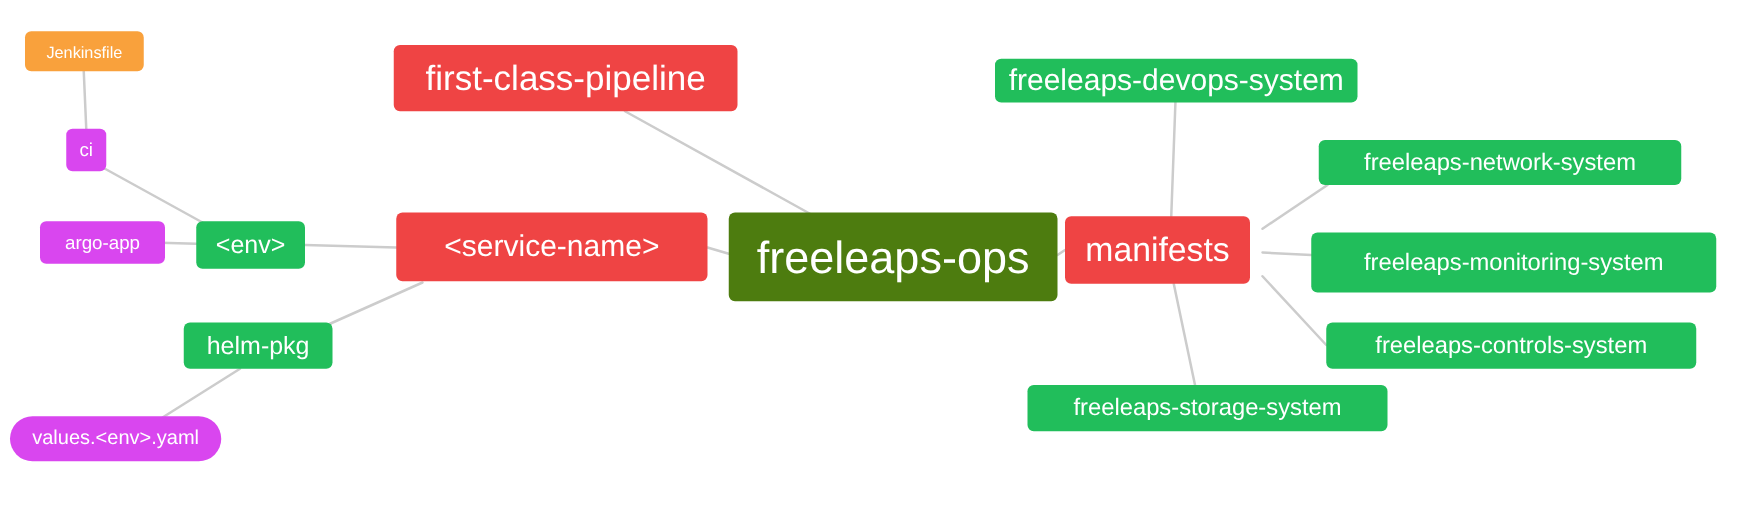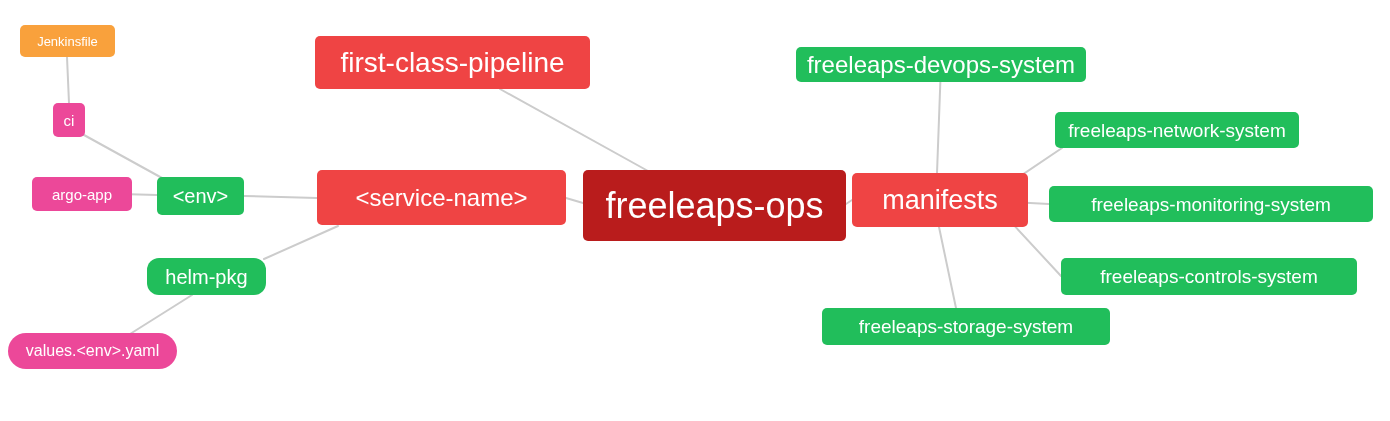--- a/index.html
+++ b/index.html
@@ -35,23 +35,23 @@
     justify-content: center;
     color: #ffffff;
     border-radius: 5px;
     white-space: nowrap;
     cursor: pointer;
     user-select: none;
     line-height: 1;
   }
   .c-blue  { background: #ef4444; }
   .c-green { background: #21be5b; }
-  .c-red   { background: #ec4899; }
+  .c-red   { background: #d946ef; }
   .c-amber { background: #f9a13c; }
-  .c-dark  { background: #b91c1c; }
+  .c-dark  { background: #4d7c0f; }
 </style>
 </head>
 <body>
 
 <div class="canvas">
 
   <svg class="edges" width="1390" height="421" viewBox="0 0 1390 421">
     <line x1="67" y1="57" x2="69" y2="103"></line>
     <line x1="84" y1="135" x2="162" y2="178"></line>
     <line x1="121" y1="194" x2="157" y2="195"></line>
@@ -69,35 +69,35 @@
   </svg>
 
   <div class="node c-amber" style="left:20px;  top:25px;  width:95px;  height:32px; font-size:13px;">Jenkinsfile</div>
 
   <div class="node c-red" style="left:53px;  top:103px; width:32px;  height:34px; font-size:15px;">ci</div>
 
   <div class="node c-red" style="left:32px;  top:177px; width:100px;  height:34px; font-size:15px;">argo-app</div>
 
   <div class="node c-green" style="left:157px; top:177px; width:87px;  height:38px; font-size:20px;">&lt;env&gt;</div>
 
-  <div class="node c-green" style="left:147px; top:258px; width:119px; height:37px; font-size:20px;border-radius:12px;">helm-pkg</div>
+  <div class="node c-green" style="left:147px; top:258px; width:119px; height:37px; font-size:20px;">helm-pkg</div>
 
   <div class="node c-red" style="left:8px;   top:333px; width:169px; height:36px; font-size:16px;border-radius:18px;">values.&lt;env&gt;.yaml</div>
 
   <div class="node c-blue" style="left:315px; top:36px;  width:275px; height:53px; font-size:28px;">first-class-pipeline</div>
 
   <div class="node c-blue" style="left:317px; top:170px; width:249px; height:55px; font-size:24px;">&lt;service-name&gt;</div>
 
   <div class="node c-dark" style="left:583px; top:170px; width:263px; height:71px; font-size:36px;">freeleaps-ops</div>
 
-  <div class="node c-blue" style="left:852px; top:173px; width:176px; height:54px; font-size:27px;">manifests</div>
+  <div class="node c-blue" style="left:852px; top:173px; width:148px; height:54px; font-size:27px;">manifests</div>
 
   <div class="node c-green" style="left:796px; top:29px;  width:290px; height:35px; font-size:24px;margin-top:18px;">freeleaps-devops-system</div>
 
-  <div class="node c-green" style="left:1055px;top:112px; width:244px; height:36px; font-size:19px;">freeleaps-network-system</div>
+  <div class="node c-green" style="left:1055px;top:112px; width:290px; height:36px; font-size:19px;">freeleaps-network-system</div>
 
-  <div class="node c-green" style="left:1049px;top:186px; width:324px; height:36px; font-size:19px;">freeleaps-monitoring-system</div>
+  <div class="node c-green" style="left:1049px;top:186px; width:324px; height:48px; font-size:19px;">freeleaps-monitoring-system</div>
 
   <div class="node c-green" style="left:1061px;top:258px; width:296px; height:37px; font-size:19px;">freeleaps-controls-system</div>
 
   <div class="node c-green" style="left:822px; top:308px; width:288px; height:37px; font-size:19px;">freeleaps-storage-system</div>
 
 </div>
 
 </body></html>

